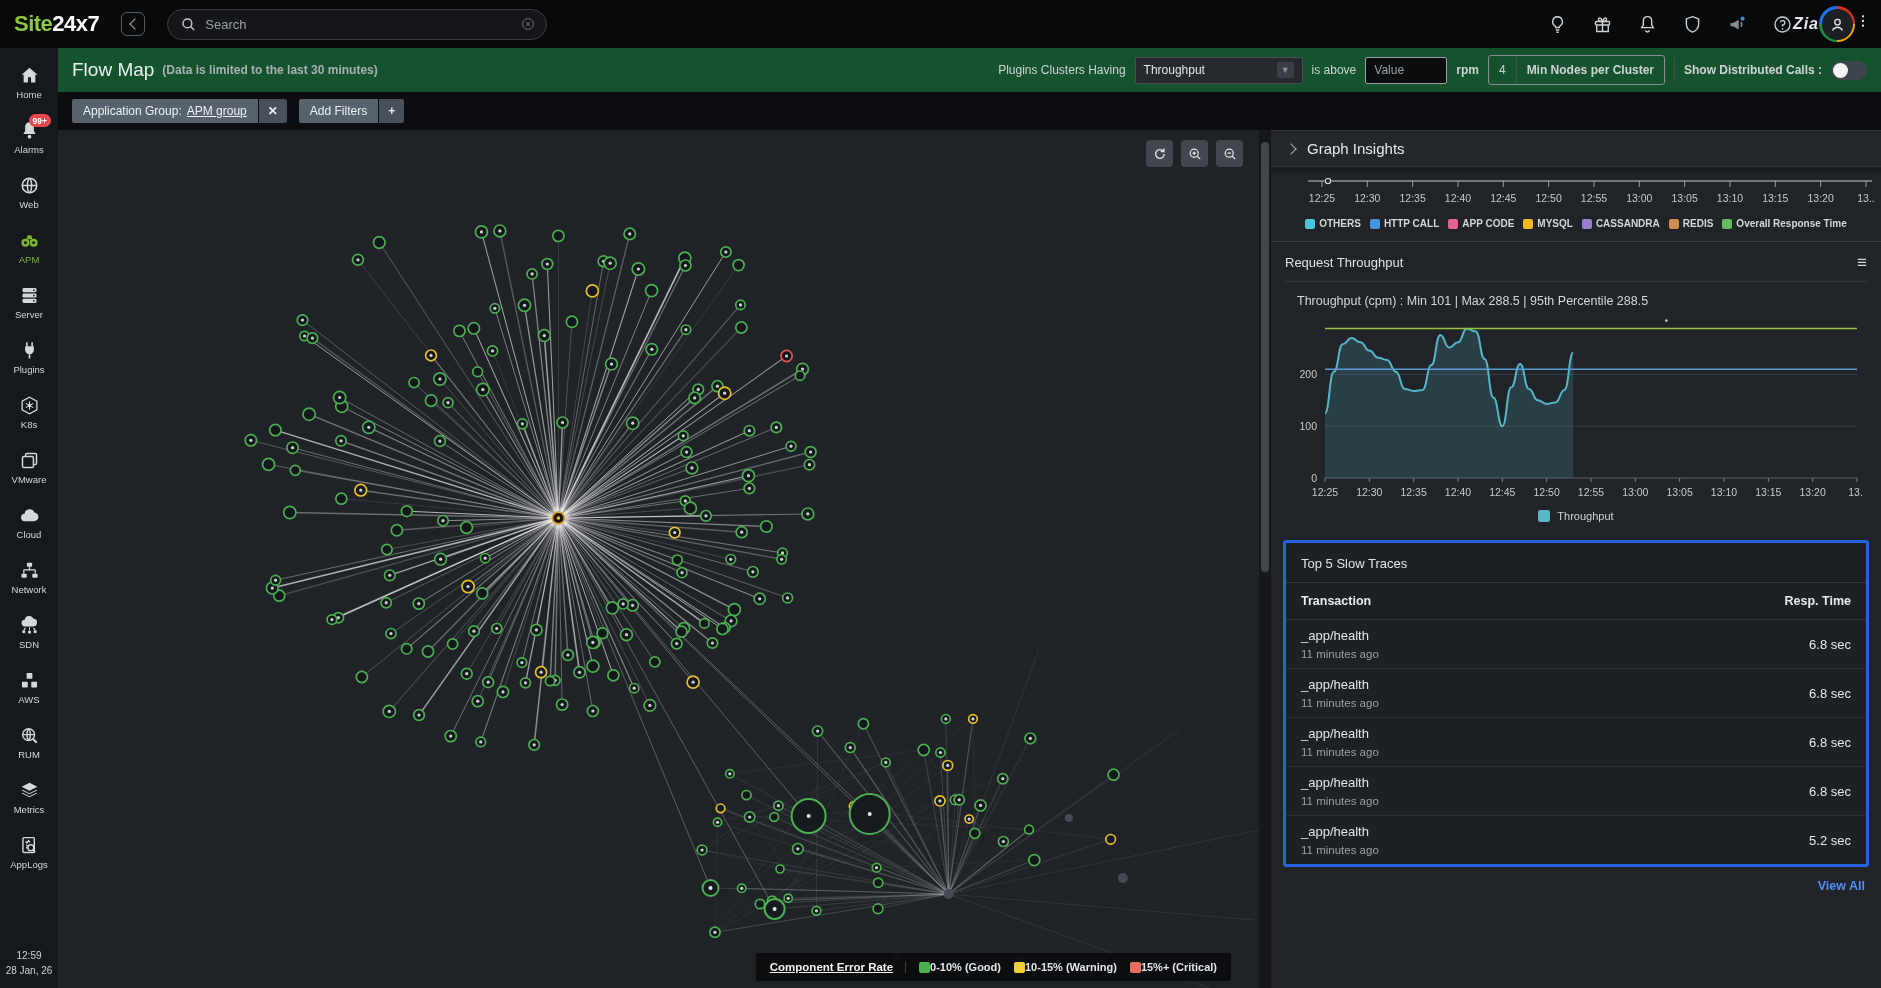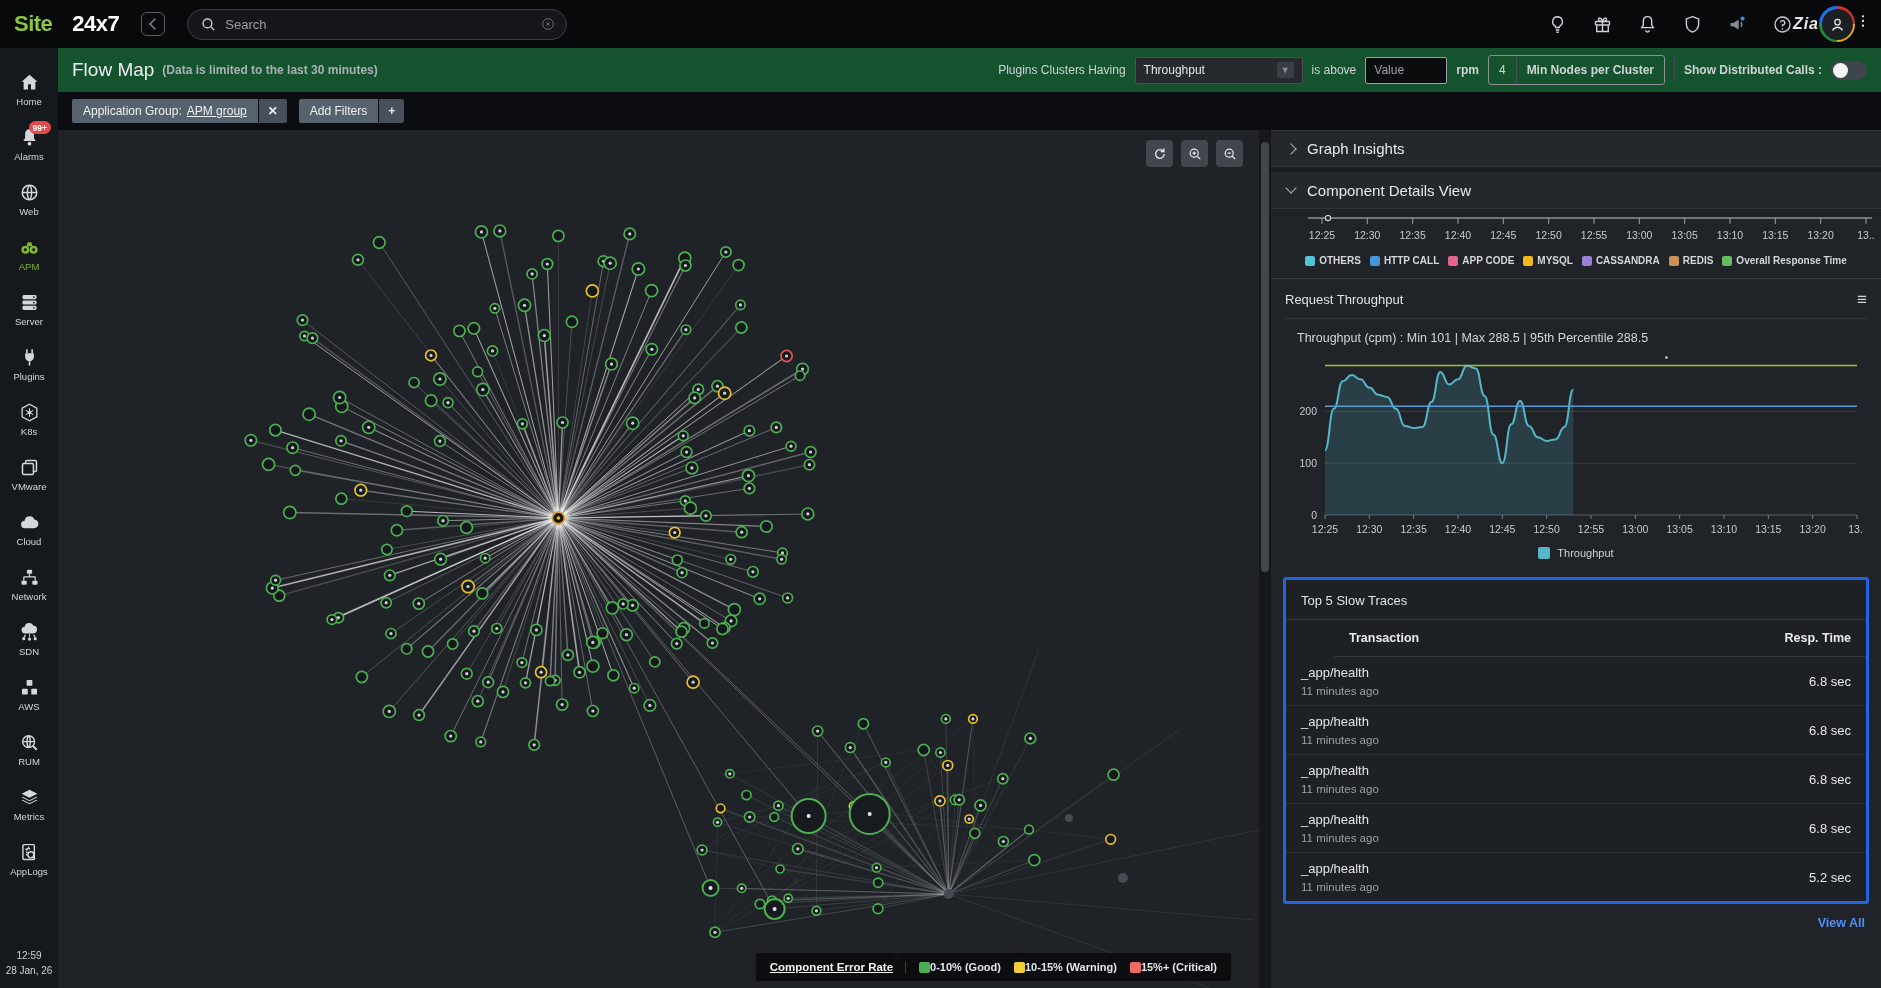--- a/index.html
+++ b/index.html
@@ -3,21 +3,21 @@
 <meta charset="utf-8">
 <style>
   * { margin:0; padding:0; box-sizing:border-box; }
   html,body { width:1881px; height:988px; overflow:hidden; background:#101214;
     font-family:"Liberation Sans", sans-serif; color:#dfe3e6; }
   svg { display:block; }
 
   
   .topbar { height:48px; background:#08090b; display:flex; align-items:center; padding:0 10px 0 14px; }
   .logo { font-size:22px; font-weight:bold; letter-spacing:-0.5px; cursor:pointer; }
-  .logo .lg1 { color:#8dc63f; } .logo .lg2 { color:#ffffff;margin-left:20px; }
+  .logo .lg1 { color:#8dc63f; } .logo .lg2 { color:#ffffff; }
   .collapse-btn { width:24px; height:24px; margin-left:22px; border:1.5px solid #565b61; border-radius:6px;
     background:none; display:flex; align-items:center; justify-content:center; cursor:pointer; }
   .chev { display:inline-block; width:8px; height:8px; border-right:1.7px solid #aab0b6; border-bottom:1.7px solid #aab0b6; }
   .chev.l { transform:rotate(135deg); margin-left:3px; }
   .chev.r { transform:rotate(-45deg); }
   .chev.d { transform:rotate(45deg); margin-top:-4px; }
   .search { margin-left:22px; width:380px; height:31px; background:#141619; border:1px solid #3a3e44;
     border-radius:16px; display:flex; align-items:center; padding:0 10px 0 12px; }
   .search .ic { width:17px; height:17px; color:#c6cacd; }
   .search input { flex:1; background:none; border:none; outline:none; color:#14b8a6; font-size:13px; padding:0 8px; }
@@ -29,21 +29,21 @@
   .zia { font-size:16px; font-weight:bold; font-style:italic; color:#e8eaed; letter-spacing:1px; cursor:pointer; }
   .avatar-ring { width:36px; height:36px; border-radius:50%; padding:2.5px; cursor:pointer;
     background:conic-gradient(#d93025 0 90deg,#f9ab00 90deg 180deg,#1e8e3e 180deg 270deg,#1a73e8 270deg 360deg); }
   .avatar-inner { width:100%; height:100%; border-radius:50%; background:#1c1f23; display:flex; align-items:center; justify-content:center; }
   .avatar-inner svg { width:19px; height:19px; }
   .kebab { width:16px; height:22px; color:#e8eaed; cursor:pointer; }
 
   
   .shell { display:flex; height:940px; }
   .sidebar { width:58px; background:#15181c; display:flex; flex-direction:column; position:relative; }
-  .sb-items { overflow:hidden; padding-top:14px; }
+  .sb-items { overflow:hidden; padding-top:7px; }
   .sb-item { height:55px; display:flex; flex-direction:column; align-items:center; justify-content:center;
     color:#d4d8db; cursor:pointer; position:relative; }
   .sb-item.active { color:#7cb82f; }
   .sb-ic { width:21px; height:21px; position:relative; }
   .sb-ic svg { width:100%; height:100%; }
   .sb-lb { font-size:9.5px; margin-top:3px; }
   .sb-item.active .sb-lb { color:#7cb82f; }
   .sb-badge { position:absolute; top:-6px; left:10px; background:#e5484d; color:#fff; font-size:8.5px;
     font-weight:bold; border-radius:8px; padding:1.5px 4px; }
   .sb-clock { position:absolute; bottom:10px; width:100%; text-align:center; font-size:10px; color:#cfd3d7; line-height:1.5; }
@@ -108,21 +108,21 @@
   .card-head { display:flex; justify-content:space-between; align-items:center; font-size:13px; color:#dfe3e6;
     padding-bottom:10px; border-bottom:1px solid #33373c; }
   .burger { font-size:17px; color:#cfd3d7; cursor:pointer; line-height:1; }
   .stats { margin:12px 0 2px 12px; font-size:12.5px; color:#d3d7da; }
   .tp-legend { display:flex; justify-content:center; align-items:center; gap:7px; font-size:11px;
     color:#cfd3d7; margin:0 0 10px; }
   .tp-legend .sq { width:12px; height:12px; }
   .traces { border:3px solid #2563df; border-radius:3px; margin:4px 12px 0; background:#1d2025; }
   .tr-title { padding:13px 15px 11px; font-size:13px; color:#dfe3e6; border-bottom:1px solid #33373c; }
   .tr-head { display:flex; justify-content:space-between; padding:11px 15px; font-size:12.5px; font-weight:bold;
-    color:#e8eaed; border-bottom:1px solid #33373c;margin-left:48px; }
+    color:#e8eaed; border-bottom:1px solid #33373c; }
   .tr-row { display:flex; justify-content:space-between; align-items:center; padding:8px 15px; border-bottom:1px solid #2c3035; cursor:pointer; }
   .tr-row:last-child { border-bottom:none; }
   .tr-name { font-size:13px; color:#e3e6e9; margin-bottom:5px; }
   .tr-ago { font-size:11.5px; color:#9aa0a6; }
   .tr-resp { font-size:13px; color:#e8eaed; }
   .viewall { text-align:right; padding:9px 16px 0; }
   .viewall a { color:#4f8ff7; font-size:12.5px; font-weight:bold; text-decoration:none; cursor:pointer; }
   .axlb { font-size:10.5px; fill:#c7cacd; font-family:"Liberation Sans",sans-serif; }
 </style>
 </head>
@@ -1048,24 +1048,20 @@
 
       <div class="vscroll">
           <div class="vthumb"></div>
         </div>
 
       <aside class="panel">
         <div class="acc first">
           <span class="chev r"></span>
           <span>Graph Insights</span>
         </div>
-        <div class="acc">
-          <span class="chev d"></span>
-          <span>Component Details View</span>
-        </div>
         <div class="panel-body">
           <div class="axis-wrap">
             <svg id="topAxis" width="596" height="32" viewBox="0 0 596 32">
                 <line x1="30" y1="3" x2="594" y2="3" stroke="#c3c7cb" stroke-width="1.2"></line>
                 <circle cx="50" cy="3" r="2.6" fill="#202328" stroke="#cfd3d7" stroke-width="1.2"></circle>
                 <line x1="44" y1="3" x2="44" y2="9" stroke="#9aa0a6"></line>
                 <text x="44" y="24" text-anchor="middle" class="axlb">12:25</text>
                 <line x1="89.33333333333334" y1="3" x2="89.33333333333334" y2="9" stroke="#9aa0a6"></line>
                 <text x="89.33333333333334" y="24" text-anchor="middle" class="axlb">12:30</text>
                 <line x1="134.66666666666669" y1="3" x2="134.66666666666669" y2="9" stroke="#9aa0a6"></line>

